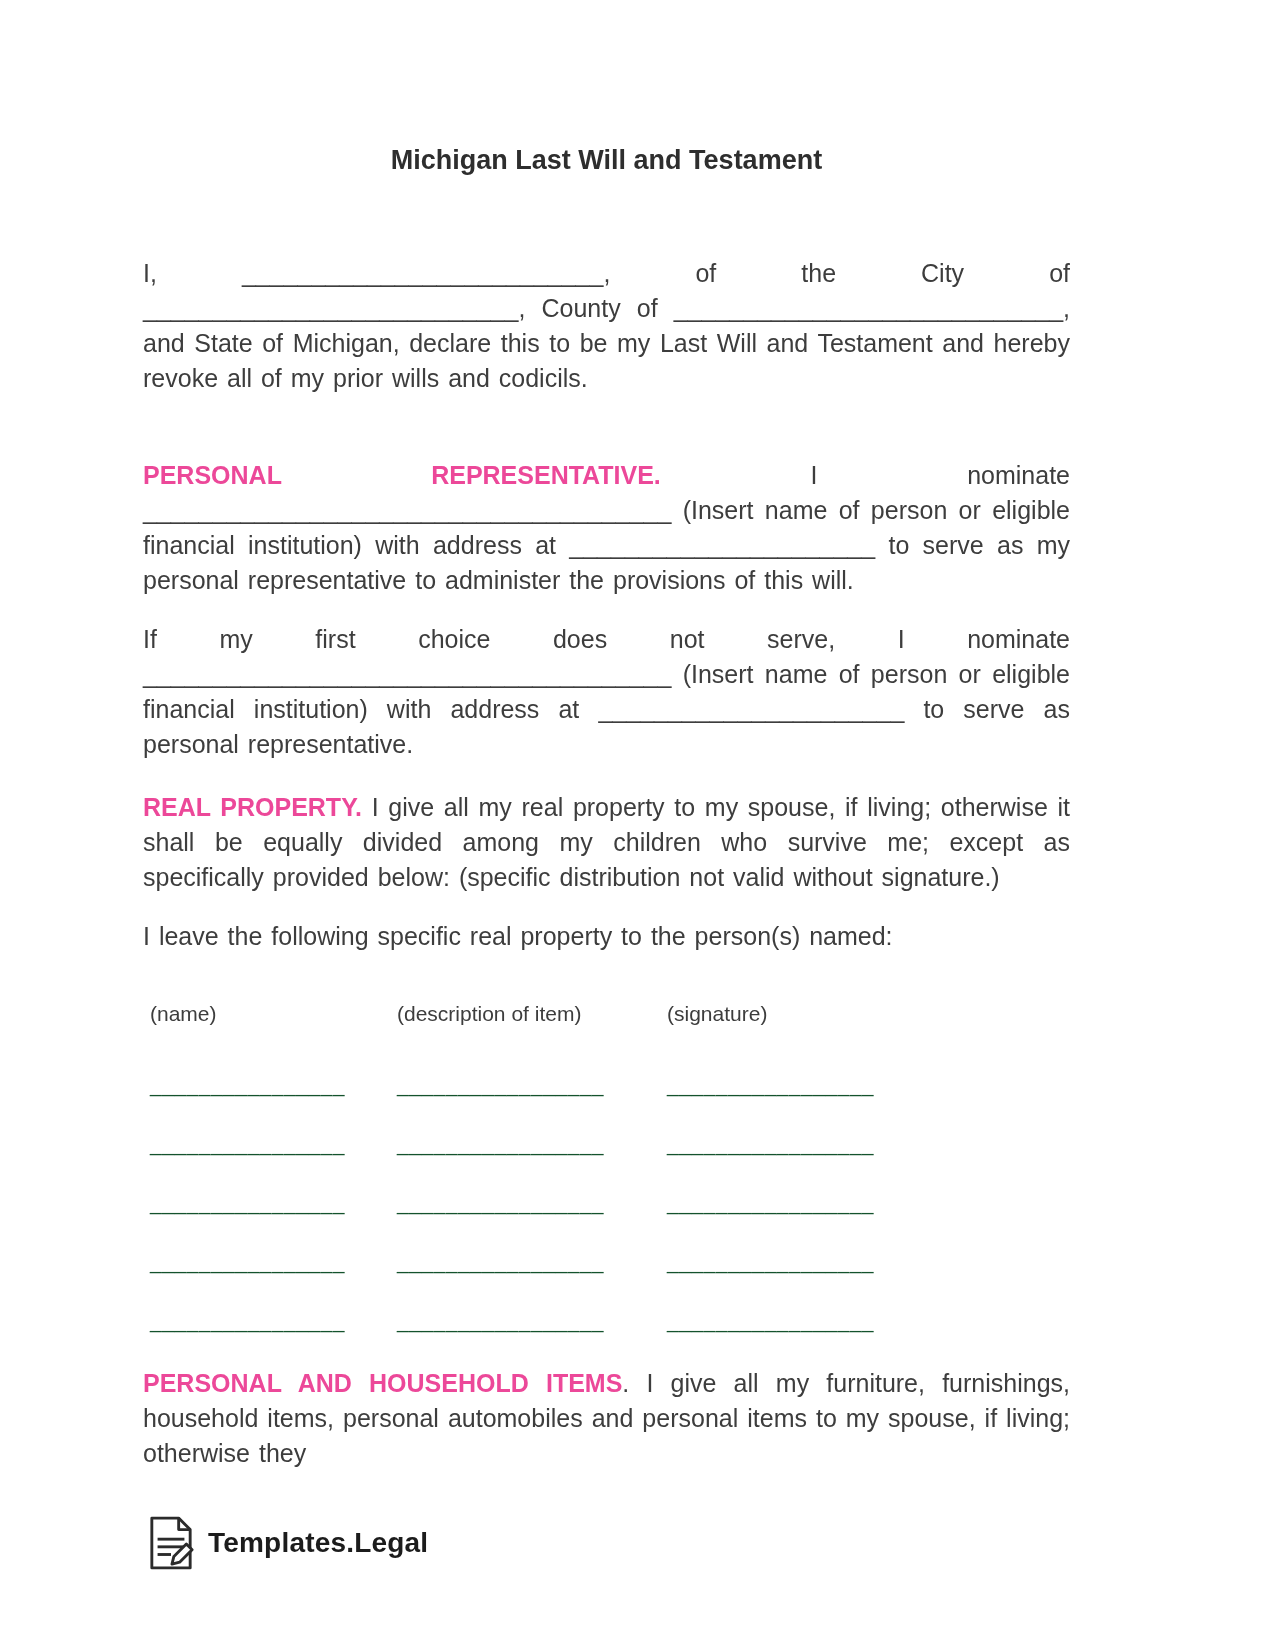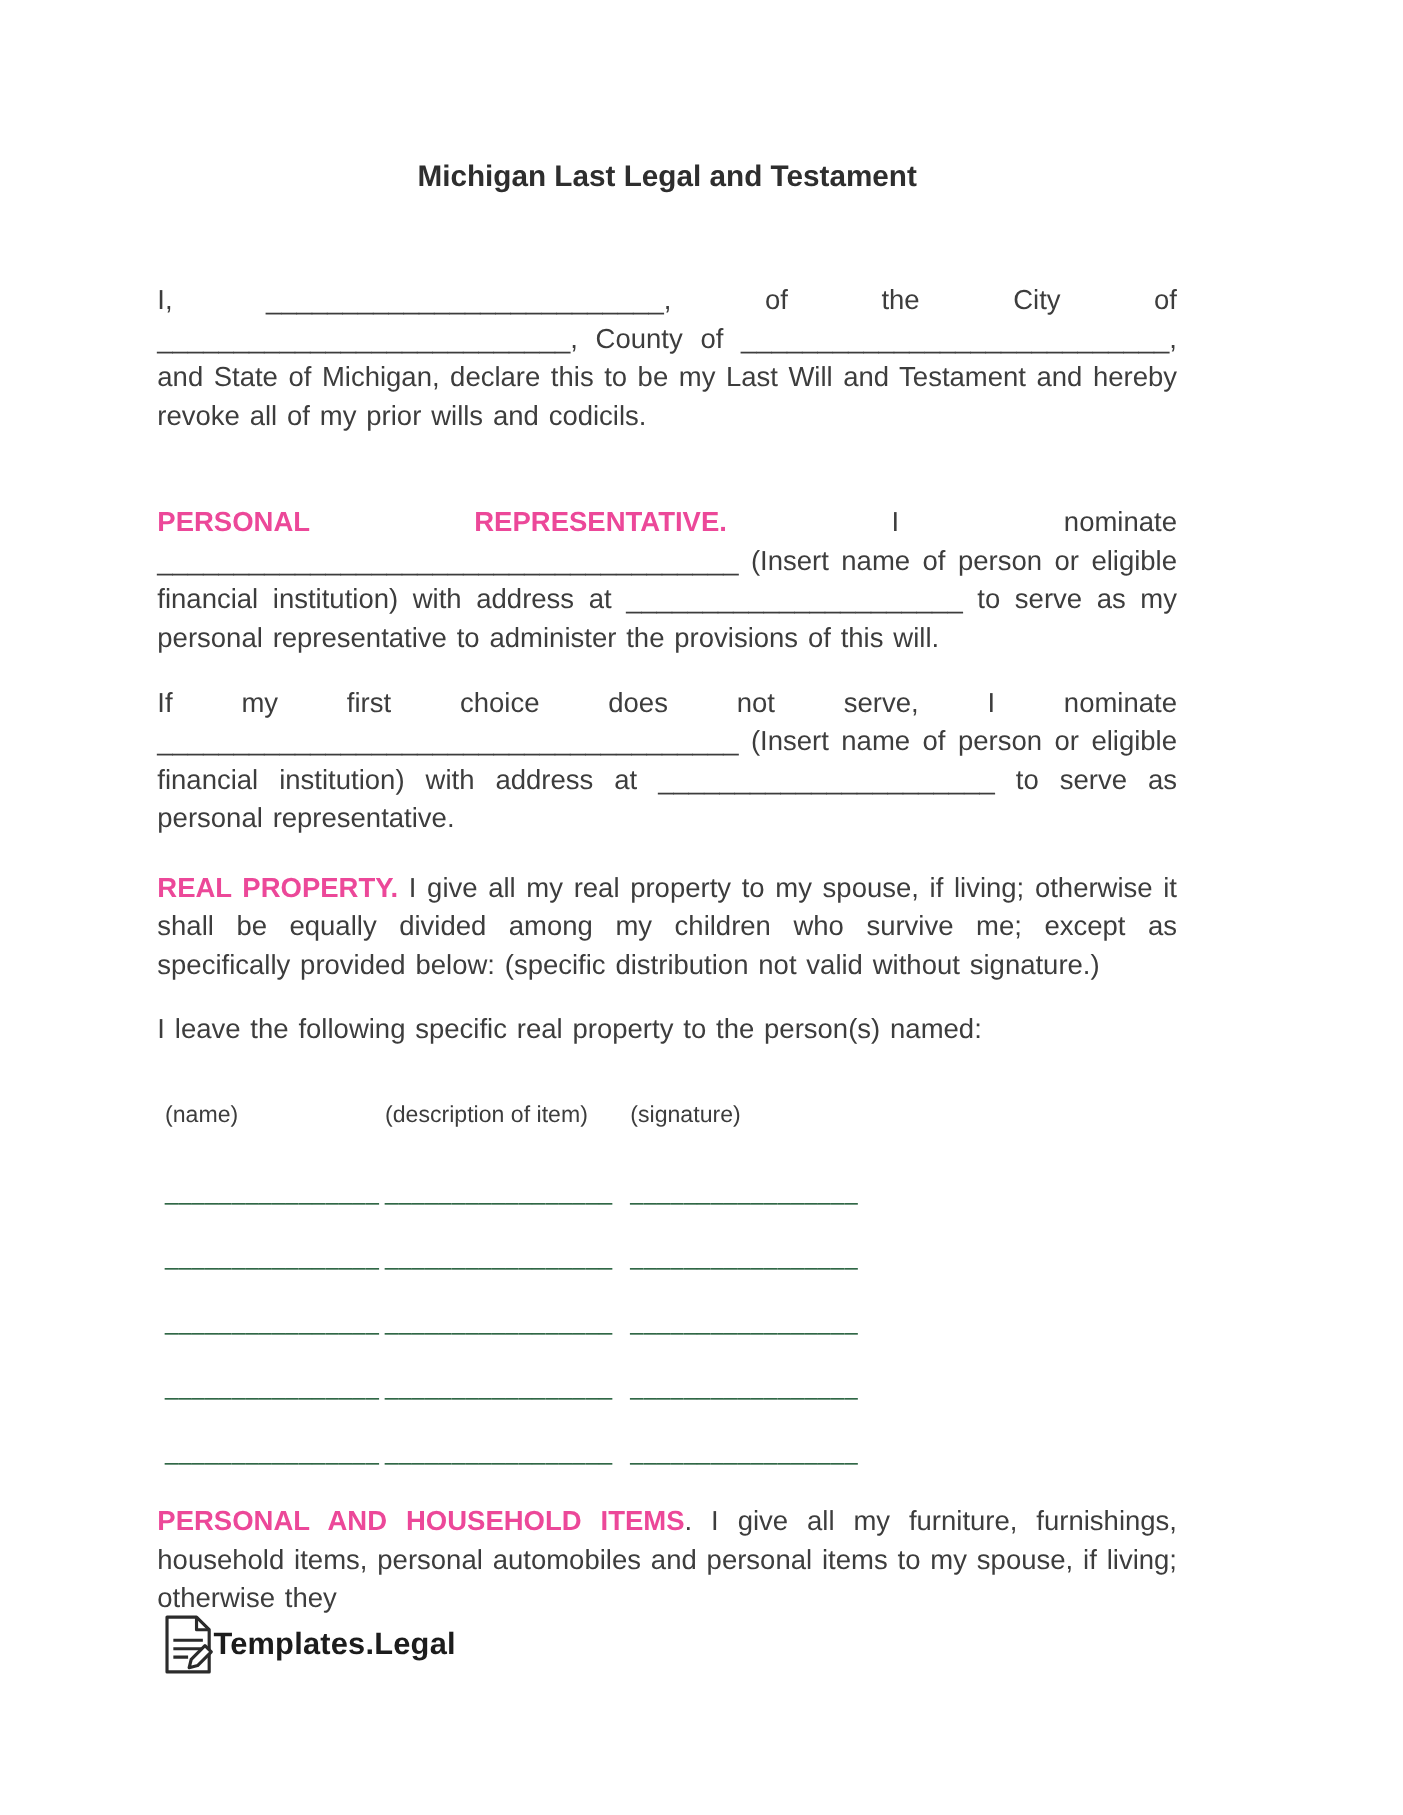--- a/index.html
+++ b/index.html
@@ -38,48 +38,50 @@
   .big-gap { margin-top: 28px; }
   .bold { font-weight: 700; color: #ec4899; }
   .lead-in { text-align: left; margin-top: 10px; }
 
   .prop-table { margin-top: 42px; }
   .trow {
     display: flex;
     font-size: 21px;
     line-height: 35px;
     margin-bottom: 24px;
+    gap: 47px;
   }
   .thead { margin-bottom: 36px; }
   .tc1 { width: 207px; padding-left: 7px; }
   .tc2 { width: 223px; }
   .tc3 { flex: 1; }
   .blank-cell { letter-spacing: 0.5px; color: #14532d; }
 
   .footer {
     position: absolute;
     left: 148px;
-    top: 1468px;
+    top: 1516px;
     display: flex;
     align-items: center;
+    gap: 14px;
   }
   .footer-logo { width: 46px; height: 54px; display: block; }
   .brand {
     font-size: 28px;
     font-weight: 700;
     color: #1c1c1c;
     letter-spacing: 0.2px;
   }
 </style>
 </head>
 <body>
 
 <div class="page">
 
-  <h1 class="doc-title">Michigan Last Legal and Testament</h1>
+  <h1 class="doc-title">Michigan Last Will and Testament</h1>
 
   <p class="para">
     <span>I, __________________________, of the City of ___________________________, County of ____________________________, and State of Michigan, declare this to be my Last Will and Testament and hereby revoke all of my prior wills and codicils.</span>
   </p>
 
   <p class="para section-gap">
     <span class="bold">PERSONAL REPRESENTATIVE.</span><span> I nominate ______________________________________ (Insert name of person or eligible financial institution) with address at ______________________ to serve as my personal representative to administer the provisions of this will.</span>
   </p>
 
   <p class="para">

